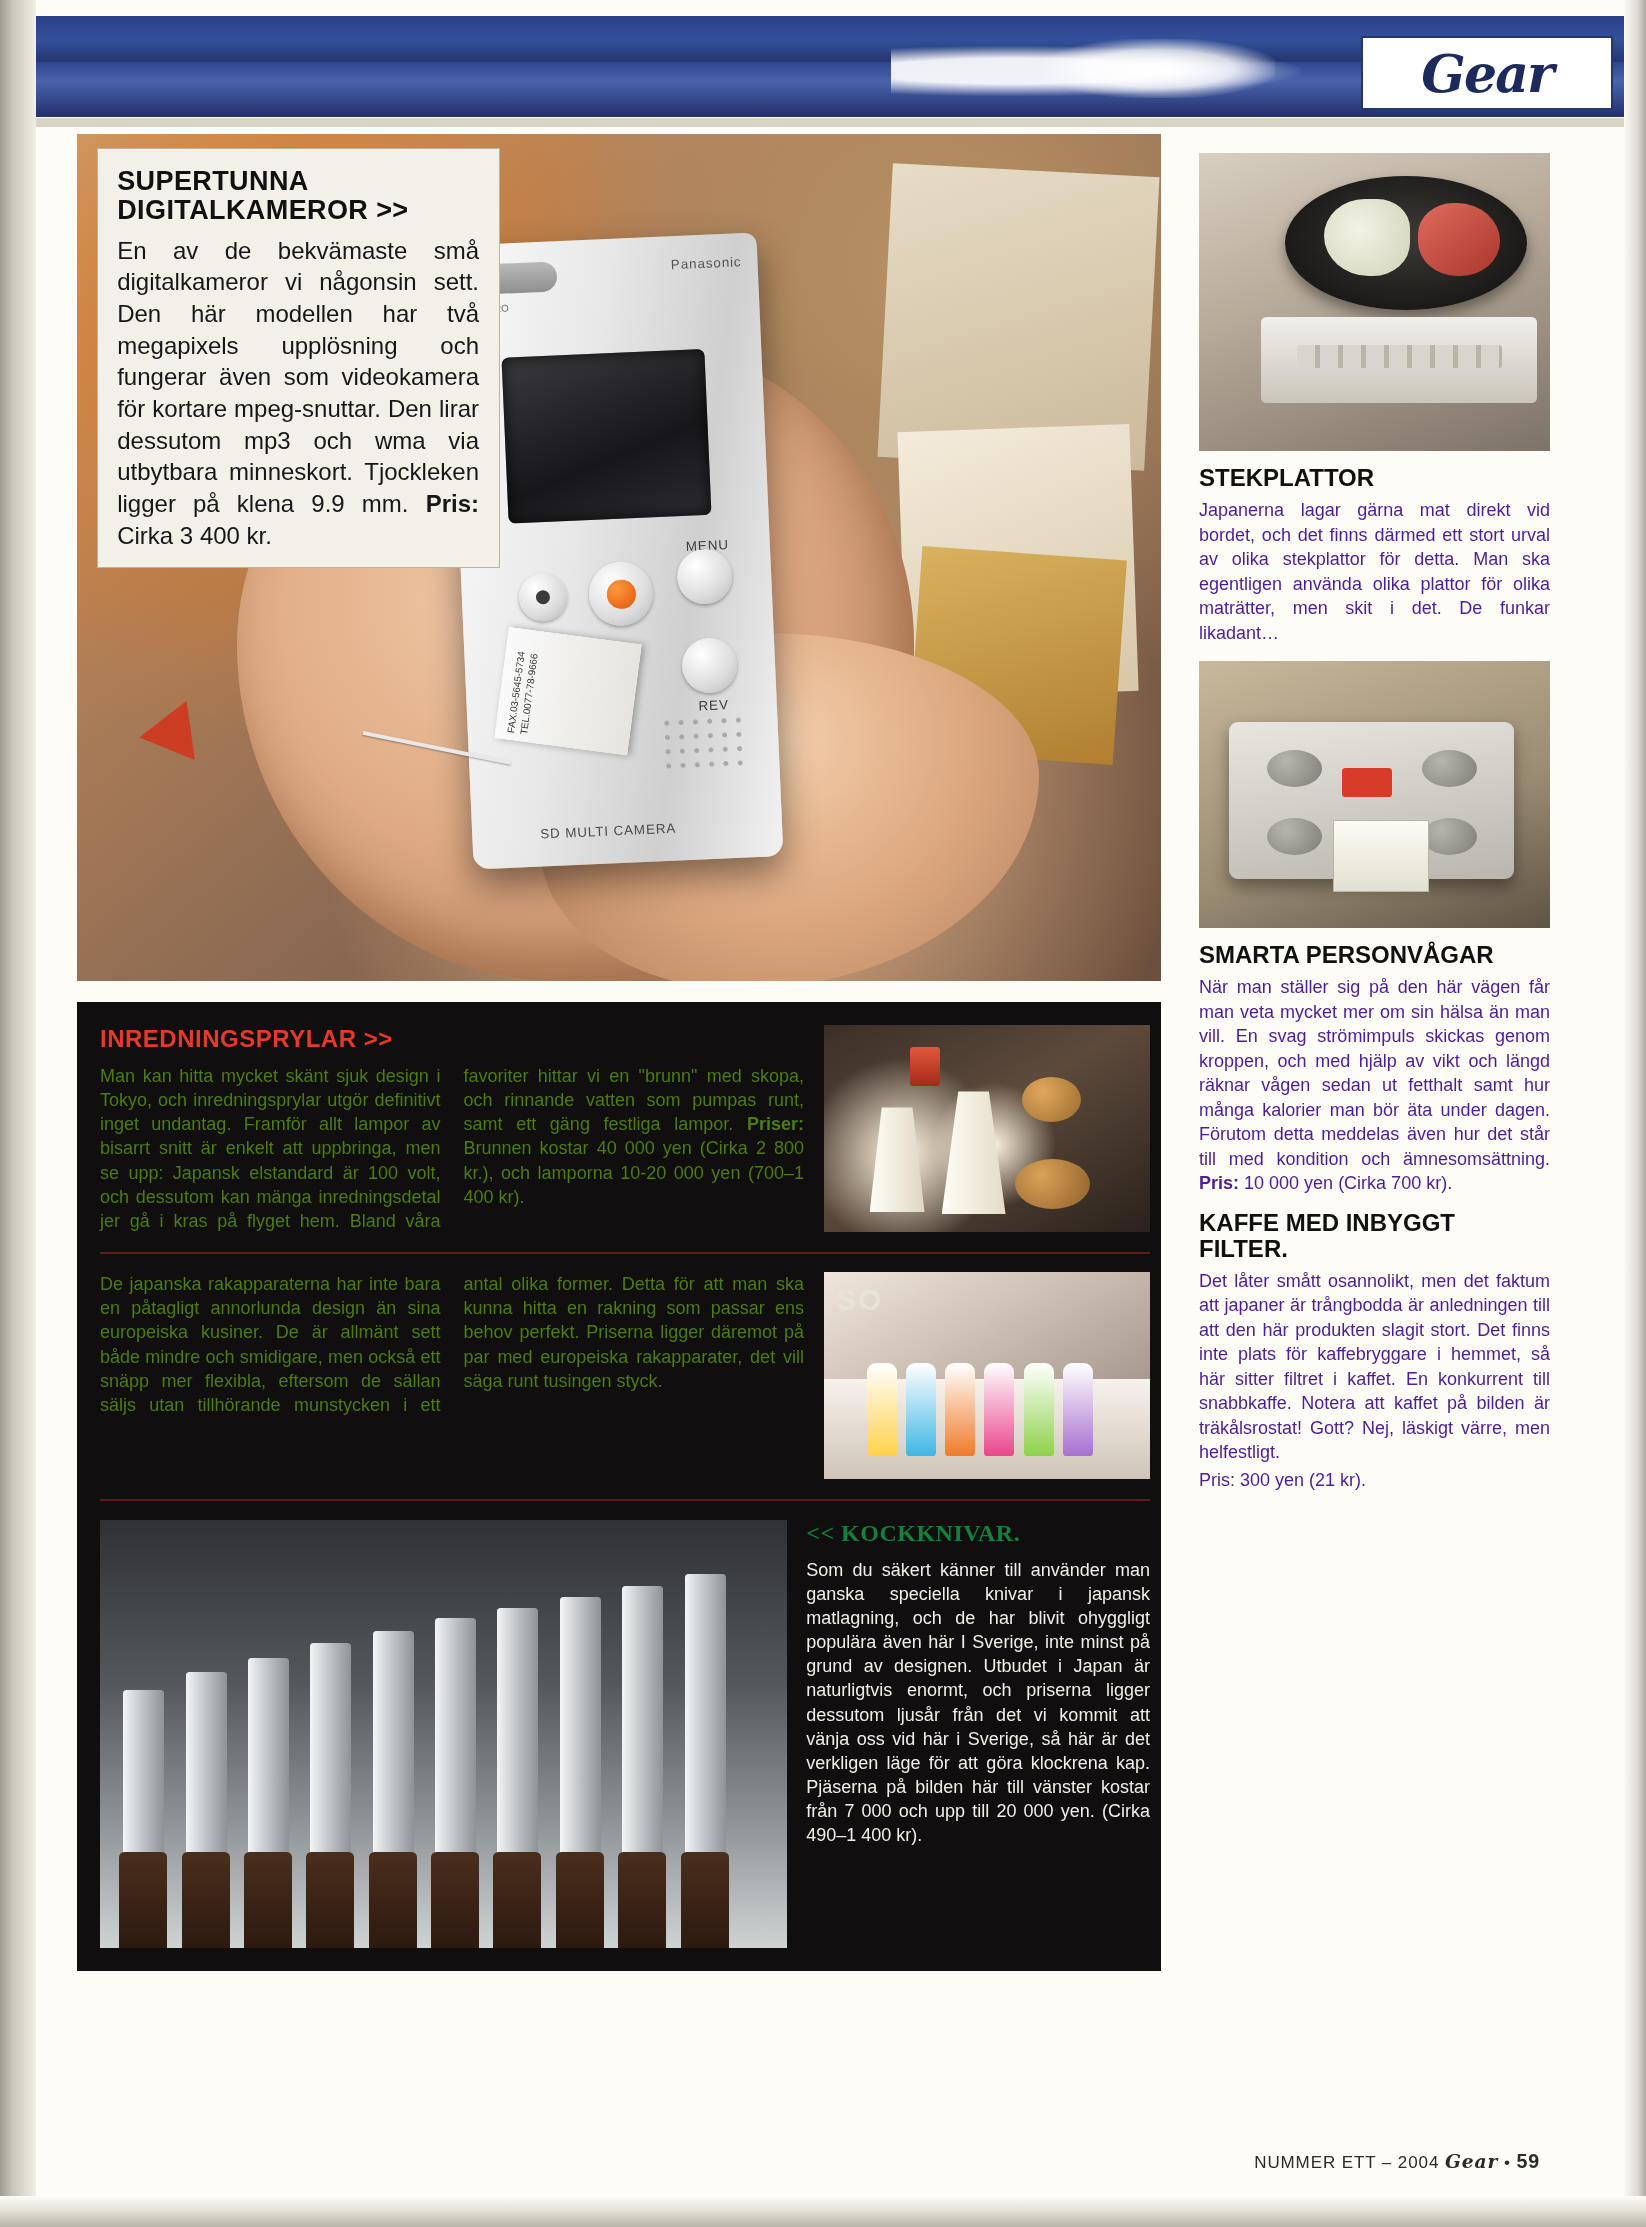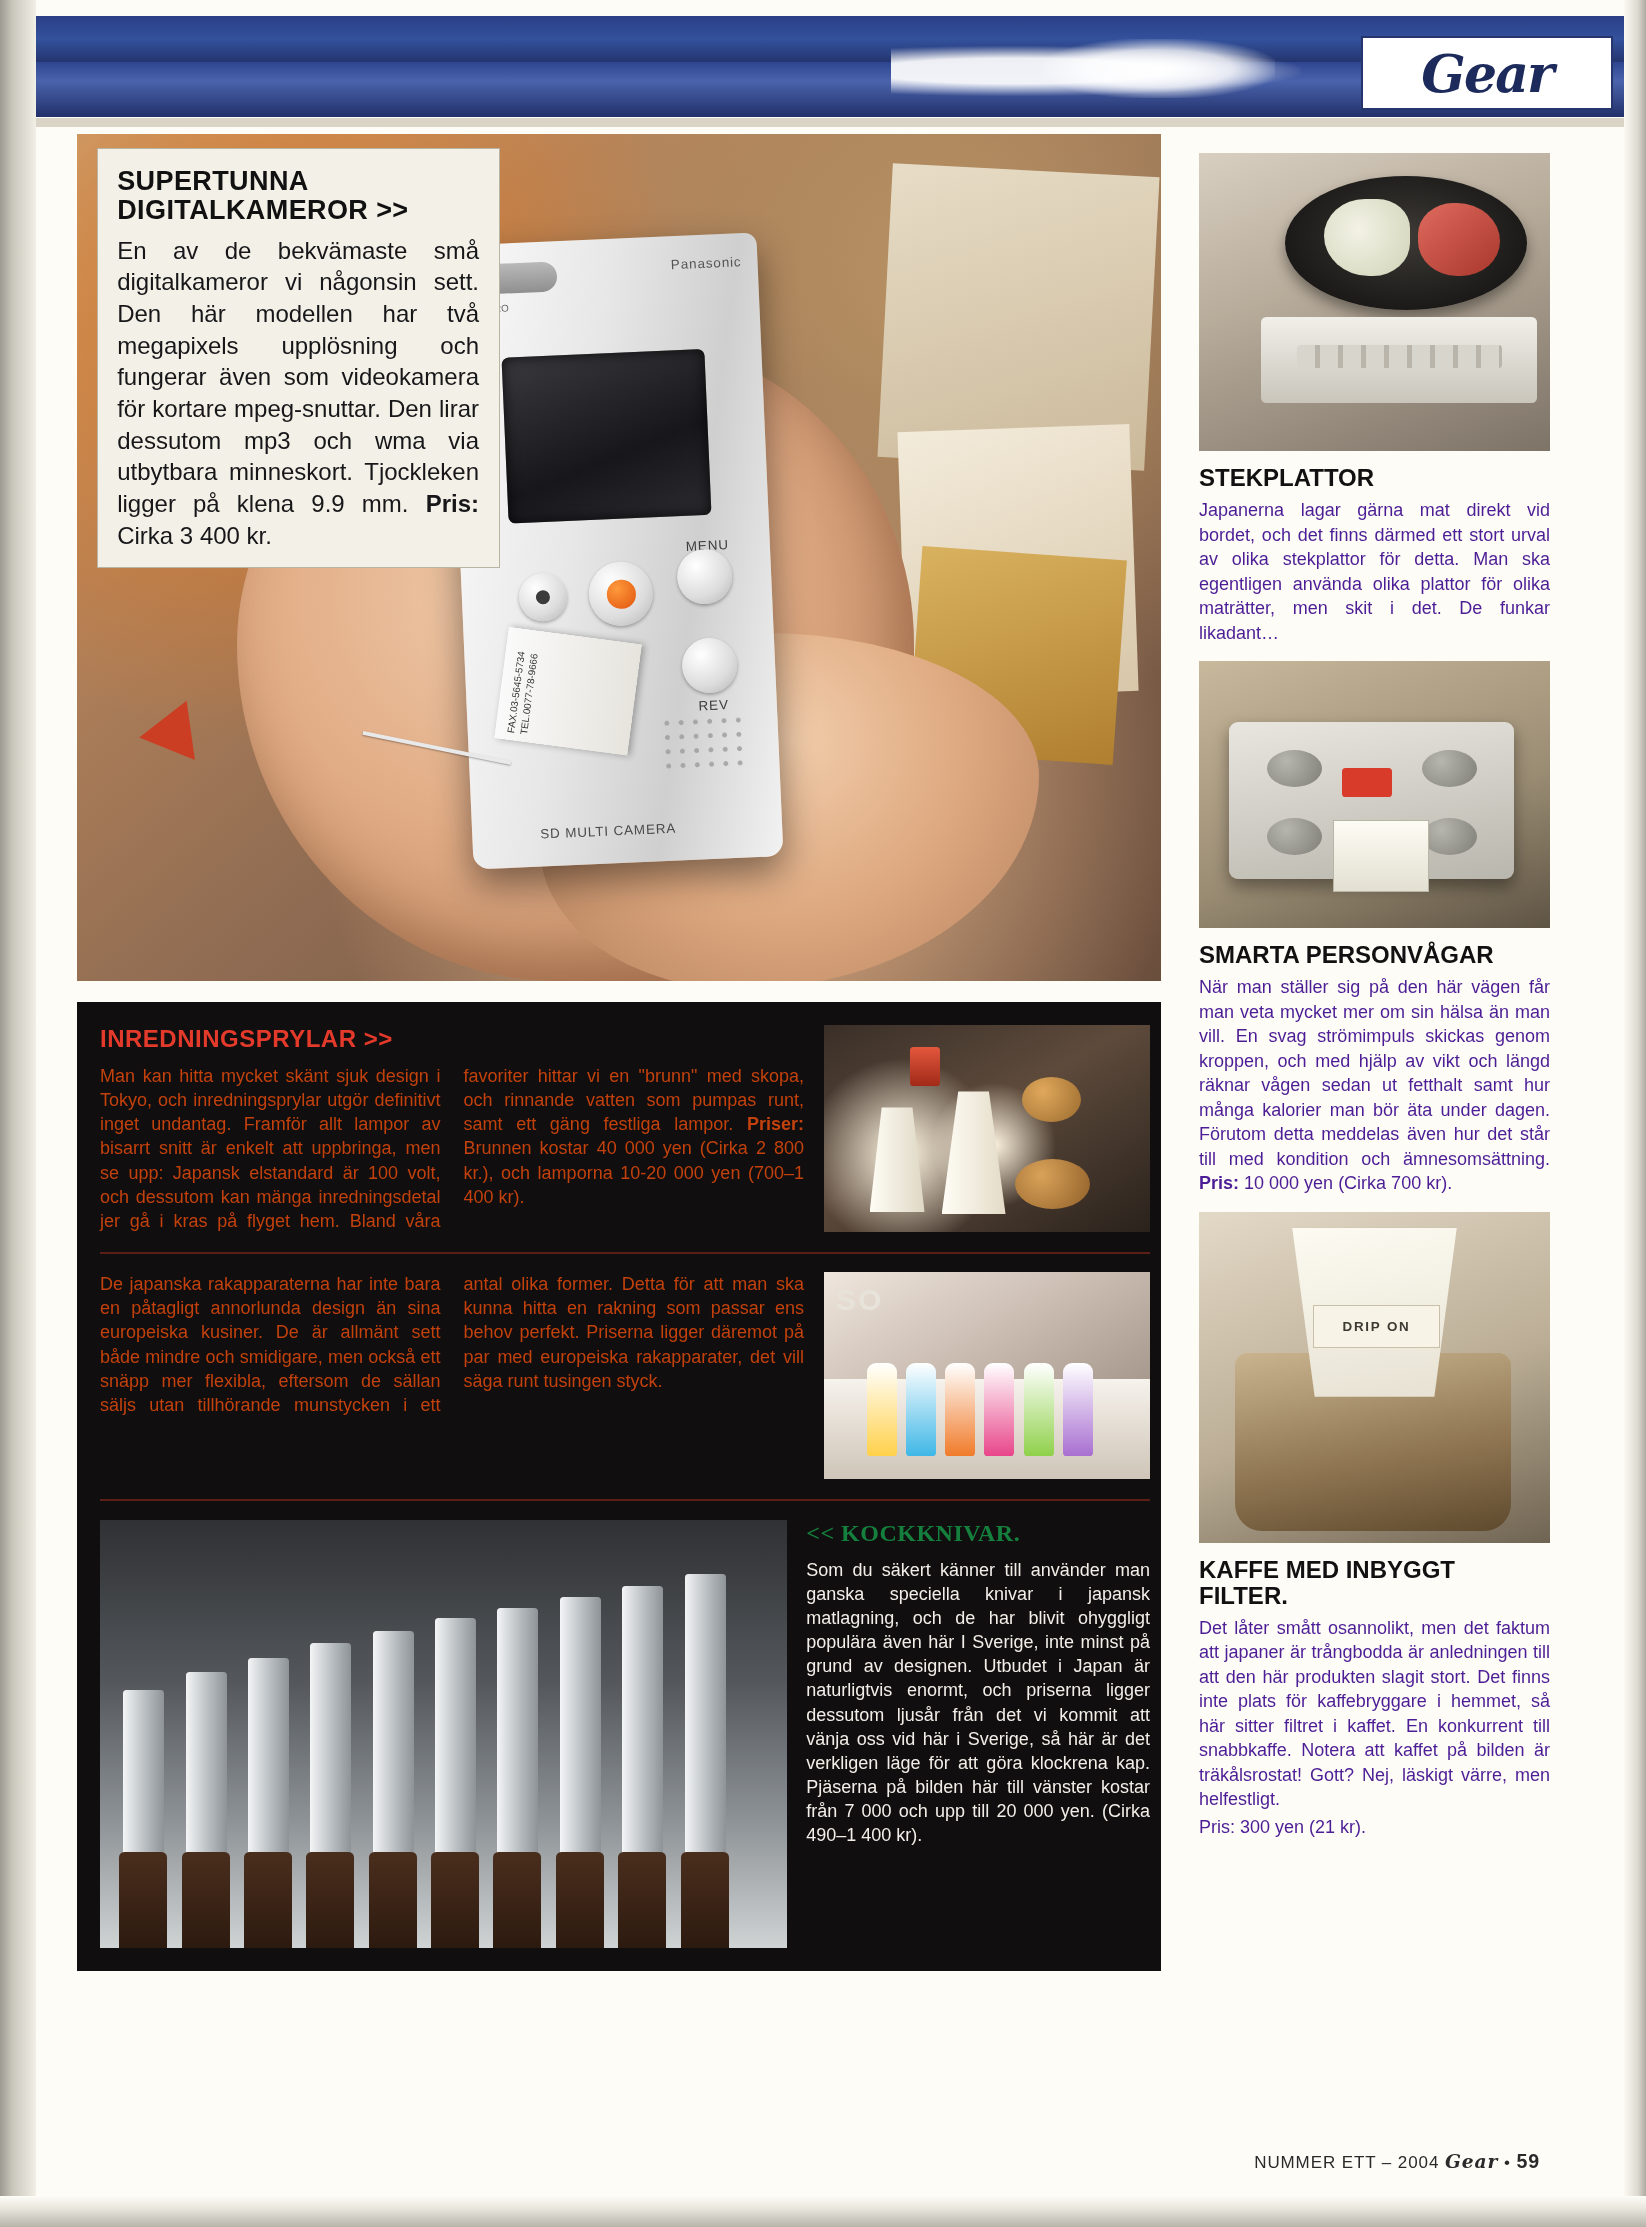--- a/index.html
+++ b/index.html
@@ -238,21 +238,21 @@
   .dark h3 {
     margin: 0 0 10.7px 0;
     color: #e33a2b;
     font-size: 24px;
     font-weight: bold;
     letter-spacing: 0.5px;
   }
   .twocol {
     column-count: 2;
     column-gap: 23px;
-    color: #c2410c;
+    color: #4d7c0f;
     font-size: 18px;
     line-height: 1.34;
     text-align: justify;
   }
   .twocol b { font-weight: bold; }
   .sep {
     height: 1.8px; background: #5c1f18; margin: 19.6px 0 18px 0;
   }
   .mini-photo { width: 326px; height: 207px; overflow: hidden; position: relative; }
   .lamp-photo {
@@ -600,25 +600,20 @@
       <div class="redtag"></div>
       <div class="sticker"></div>
     </div>
     <div class="r-head">SMARTA PERSONVÅGAR</div>
     <p class="r-body">
       <span>När man ställer sig på den här vägen får man veta mycket mer om sin hälsa än man vill. En svag strömimpuls skickas genom kroppen, och med hjälp av vikt och längd räknar vågen sedan ut fetthalt samt hur många kalorier man bör äta under dagen. Förutom detta meddelas även hur det står till med kondition och ämnesomsättning.</span>
       <b>Pris:</b>
       <span>10 000 yen (Cirka 700 kr).</span>
     </p>
 
-    <div class="r-photo drip" style="margin-top:16px;">
-      <div class="cup"></div>
-      <div class="filter"></div>
-      <div class="label">DRIP ON</div>
-    </div>
     <div class="r-head">KAFFE MED INBYGGT FILTER.</div>
     <p class="r-body">Det låter smått osannolikt, men det faktum att japaner är trångbodda är anledningen till att den här produkten slagit stort. Det finns inte plats för kaffebryggare i hemmet, så här sitter filtret i kaffet.  En konkurrent till snabbkaffe. Notera att kaffet på bilden är träkålsrostat! Gott? Nej, läskigt värre, men helfestligt.</p>
     <p class="r-body" style="margin-top:3.6px;">Pris: 300 yen (21 kr).</p>
   </div>
 
   <div class="footer">
     <span>NUMMER ETT – 2004</span>
     <span class="gearsm">Gear</span>
     <span>•</span>
     <span class="pg">59</span>

